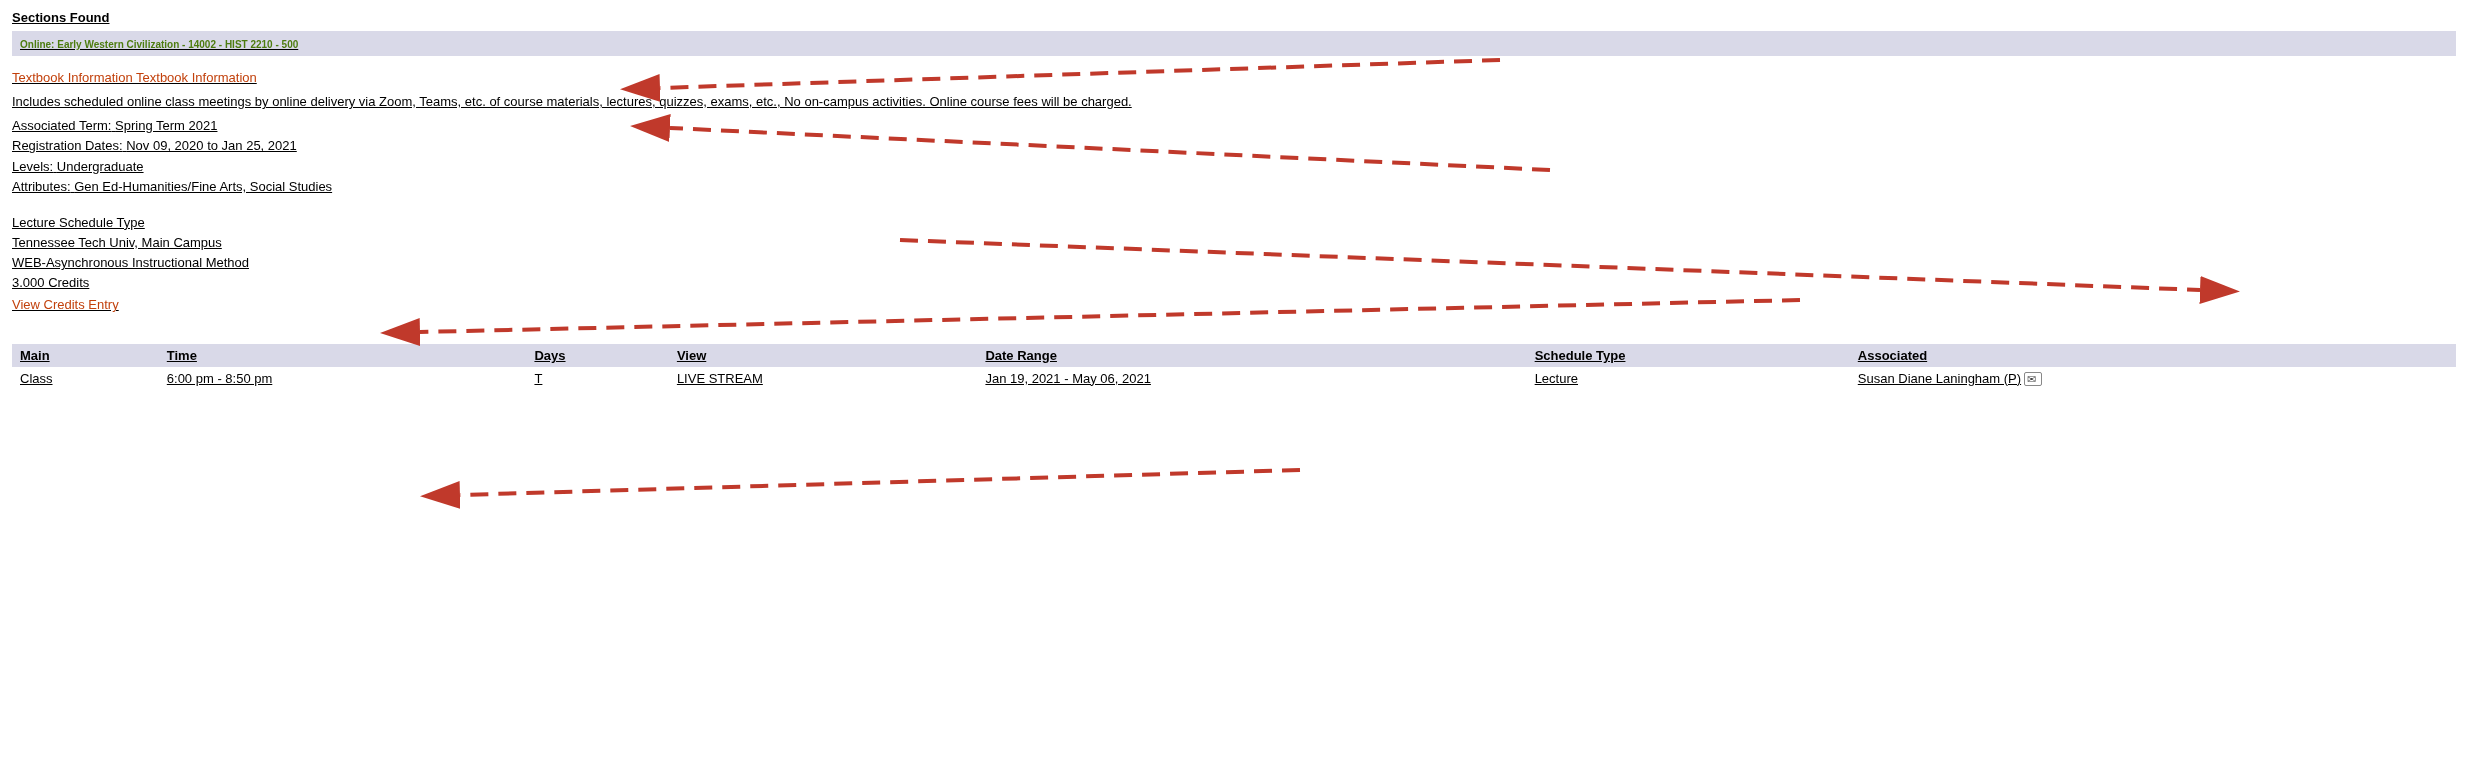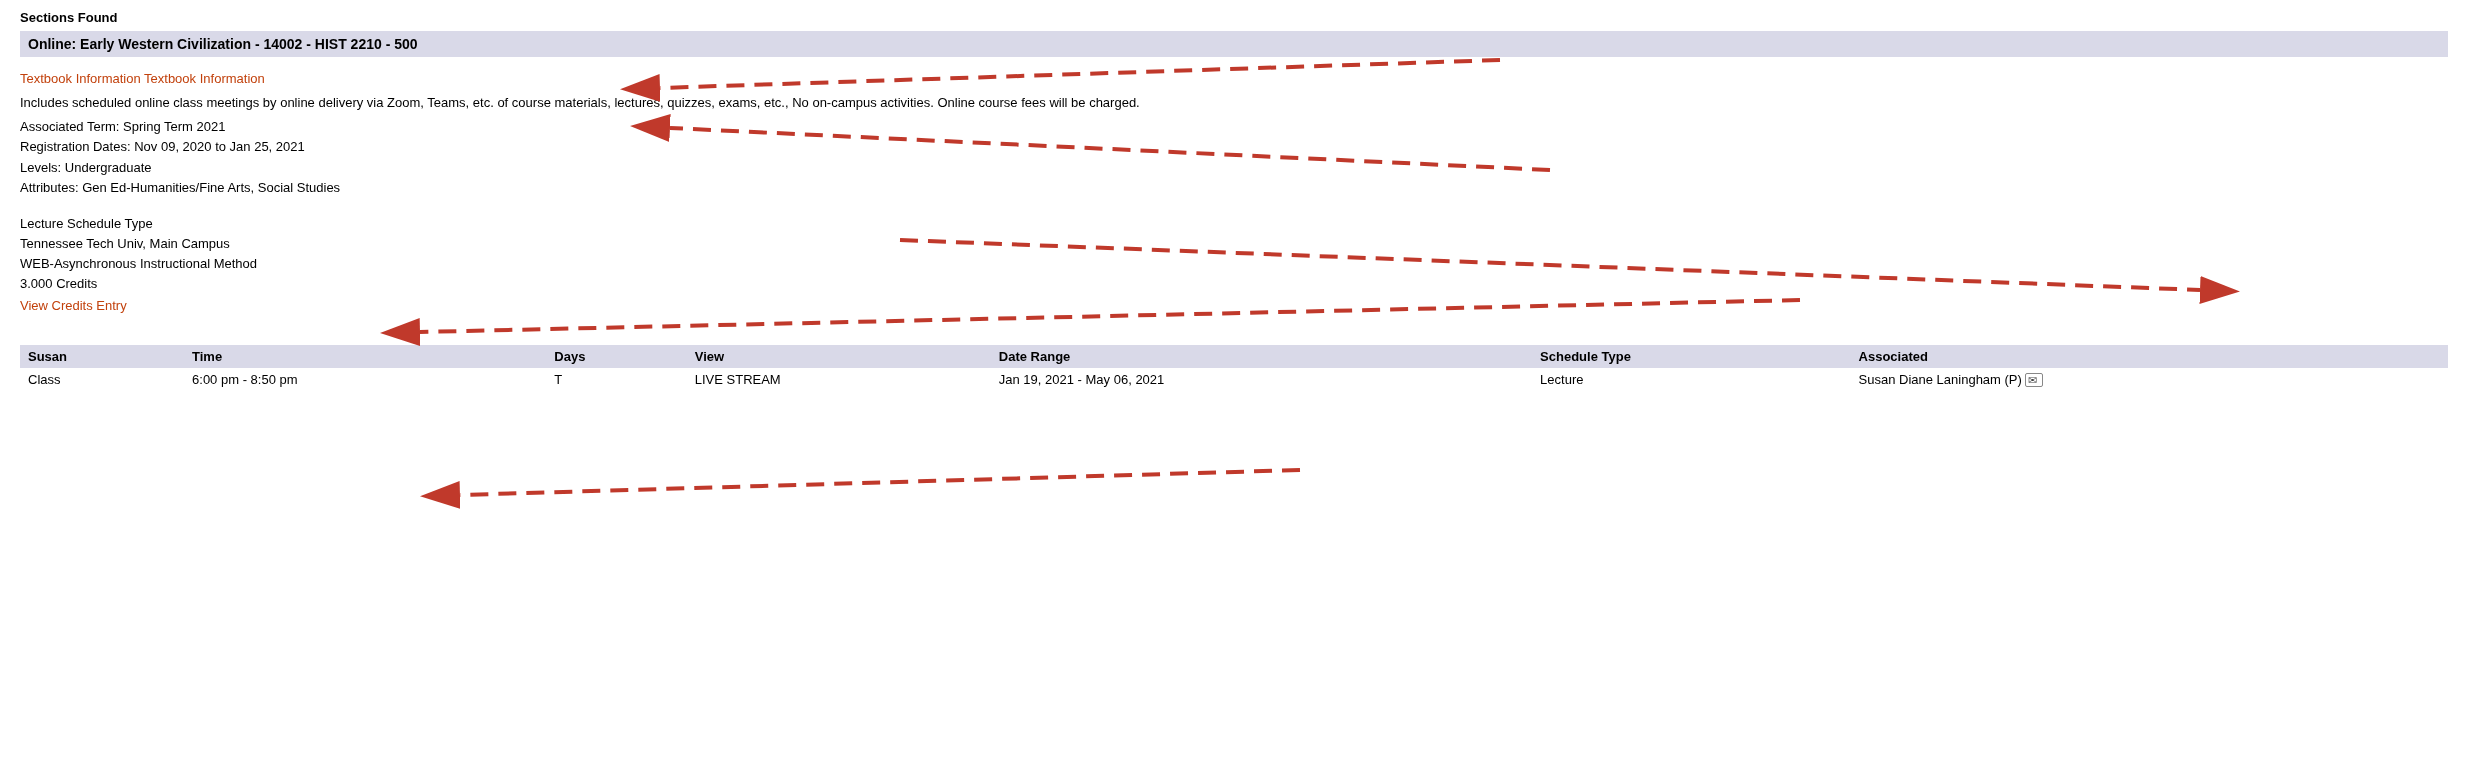--- a/index.html
+++ b/index.html
@@ -7,37 +7,38 @@
       font-family: Arial, sans-serif;
       font-size: 13px;
       color: #000;
       background: #fff;
       width: 2468px;
       min-height: 784px;
       position: relative;
       overflow: hidden;
     }
     .page-container {
-      padding: 10px 20px;
+      padding: 10px 12px;
       position: relative;
+      text-decoration: underline;
     }
     .sections-found-label {
       font-weight: bold;
       font-size: 13px;
       margin-bottom: 6px;
     }
     .course-header {
       background: #d9d9e8;
       padding: 5px 8px;
       margin-bottom: 8px;
     }
     .course-header a {
-      color: #000000;
-      font-weight: bold;
-      font-size: 14px;
+      color: #4d7c0f;
+      font-weight: bold;
+      font-size: 10px;
       text-decoration: none;
     }
     .course-info {
       padding: 4px 0 10px 0;
       line-height: 1.55;
     }
     .course-info a {
       color: #c2410c;
       text-decoration: none;
     }
@@ -145,21 +146,21 @@
       <div>WEB-Asynchronous Instructional Method</div>
       <div>3.000 Credits</div>
       <a href="#" class="catalog-link">View Credits Entry</a>
     </div>
   </div>
 
   <div class="scheduled-section">
     <table class="meeting-table">
       <thead>
         <tr>
-          <th>Susan</th>
+          <th>Main</th>
           <th>Time</th>
           <th>Days</th>
           <th>View</th>
           <th>Date Range</th>
           <th>Schedule Type</th>
           <th>Associated</th>
         </tr>
       </thead>
       <tbody id="meeting-table-body">
       <tr>

